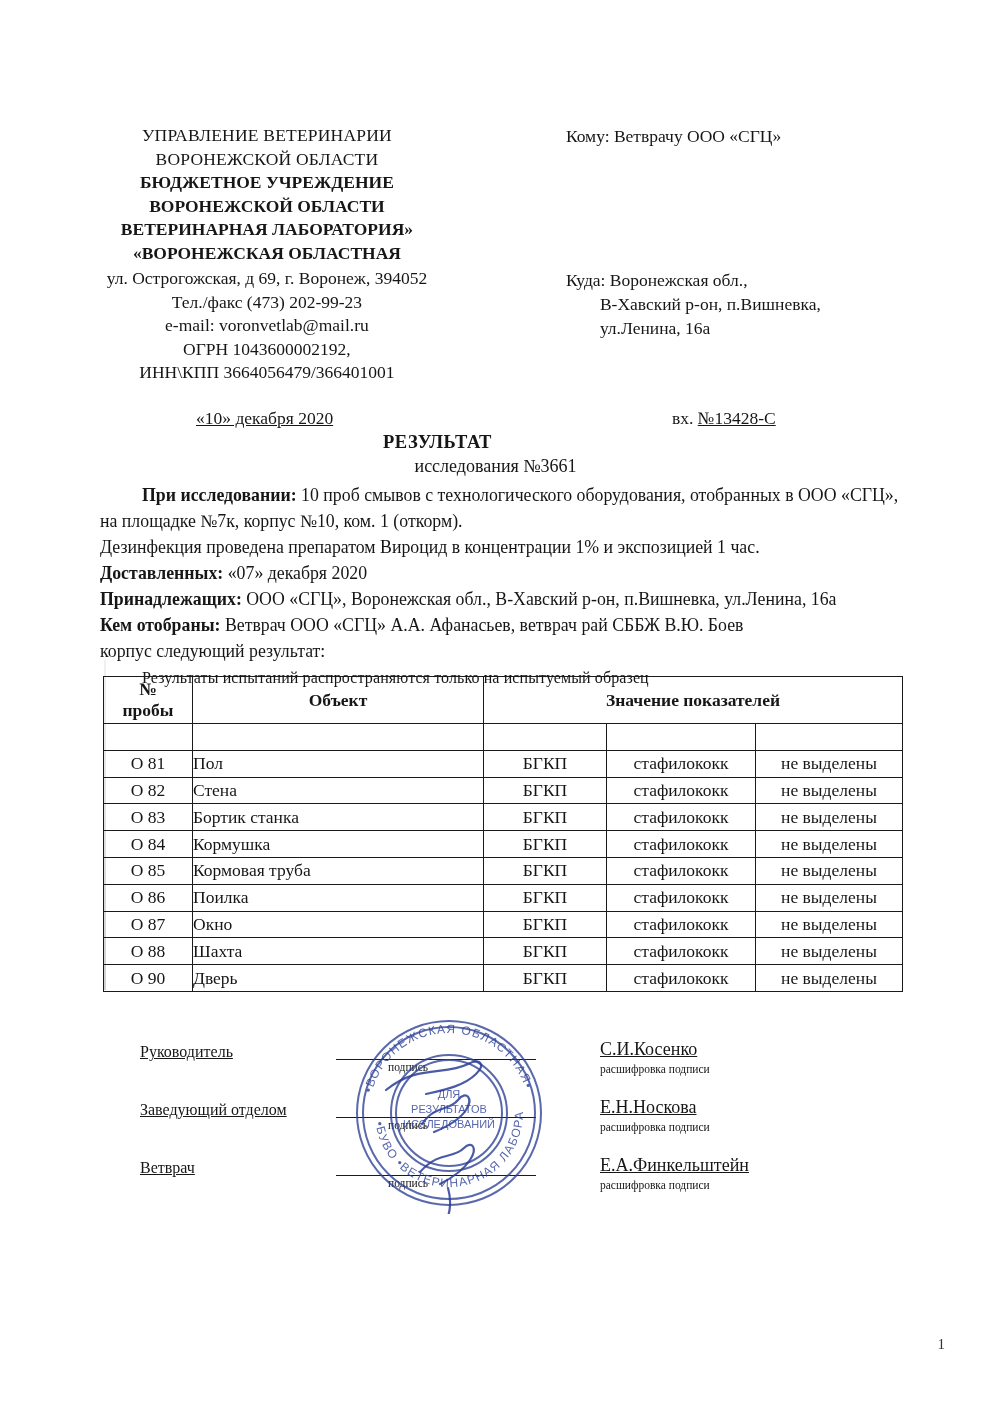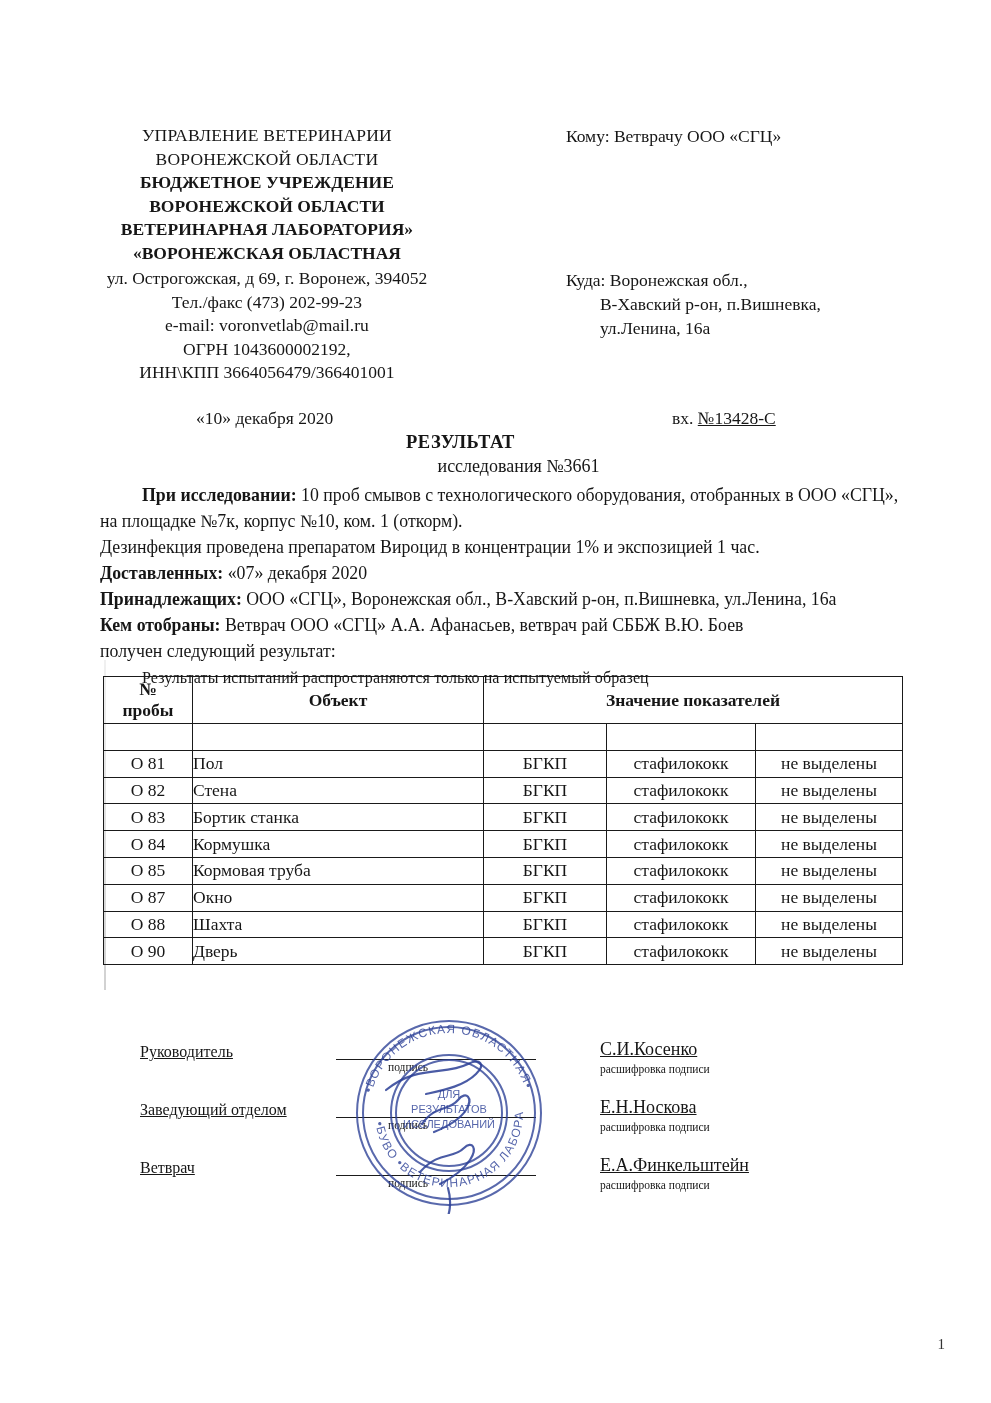--- a/index.html
+++ b/index.html
@@ -12,21 +12,20 @@
     height: 1403px;
     position: relative;
     font-family: "Liberation Serif", serif;
     color: #161616;
     overflow: hidden;
   }
 
   .page {
     position: absolute;
     inset: 0;
-    padding-left: 23px;
   }
 
   
   .header {
     position: absolute;
     top: 124px;
     left: 0;
     width: 991px;
     display: flex;
   }
@@ -62,20 +61,21 @@
   .date-row {
     position: absolute;
     top: 408px;
     left: 0;
     width: 991px;
     font-size: 17.5px;
   }
   .date-left {
     position: absolute;
     left: 196px;
+    text-decoration: underline;
   }
   .date-right {
     position: absolute;
     left: 672px;
   }
   .date-right .num {
     text-decoration: underline;
     font-weight: normal;
   }
 
@@ -275,21 +275,21 @@
 
   <div class="title">РЕЗУЛЬТАТ</div>
   <div class="subtitle"><span>исследования </span><b>№3661</b></div>
 
   <div class="body-text">
     <p class="p-indent"><span class="lbl">При исследовании:</span><span> 10 проб смывов с технологического оборудования, отобранных в ООО «СГЦ», на площадке №7к, корпус №10, ком. 1 (откорм).</span></p>
     <p>Дезинфекция проведена препаратом Вироцид в концентрации 1% и экспозицией 1 час.</p>
     <p><span class="lbl">Доставленных:</span><span> «07» декабря 2020</span></p>
     <p><span class="lbl">Принадлежащих:</span><span> ООО «СГЦ», Воронежская обл., В-Хавский р-он, п.Вишневка, ул.Ленина, 16а</span></p>
     <p><span class="lbl">Кем отобраны:</span><span> Ветврач ООО «СГЦ» А.А. Афанасьев, ветврач рай СББЖ В.Ю. Боев</span></p>
-    <p>получен следующий результат:</p>
+    <p>корпус следующий результат:</p>
     <div class="note">Результаты испытаний распространяются только на испытуемый образец</div>
   </div>
 
   <div class="scan-edge-l"></div>
 
   <table class="results">
     <thead>
       <tr>
         <th class="th-num">
           <div>№</div>
@@ -331,20 +331,27 @@
         <tr>
           <td class="c-num">О 84</td>
           <td class="c-obj">Кормушка</td>
           <td class="c-ind">БГКП</td>
           <td class="c-ind2">стафилококк</td>
           <td class="c-res">не выделены</td>
         </tr>
         <tr>
           <td class="c-num">О 85</td>
           <td class="c-obj">Кормовая труба</td>
+          <td class="c-ind">БГКП</td>
+          <td class="c-ind2">стафилококк</td>
+          <td class="c-res">не выделены</td>
+        </tr>
+        <tr>
+          <td class="c-num">О 86</td>
+          <td class="c-obj">Поилка</td>
           <td class="c-ind">БГКП</td>
           <td class="c-ind2">стафилококк</td>
           <td class="c-res">не выделены</td>
         </tr>
         <tr>
           <td class="c-num">О 87</td>
           <td class="c-obj">Окно</td>
           <td class="c-ind">БГКП</td>
           <td class="c-ind2">стафилококк</td>
           <td class="c-res">не выделены</td>

